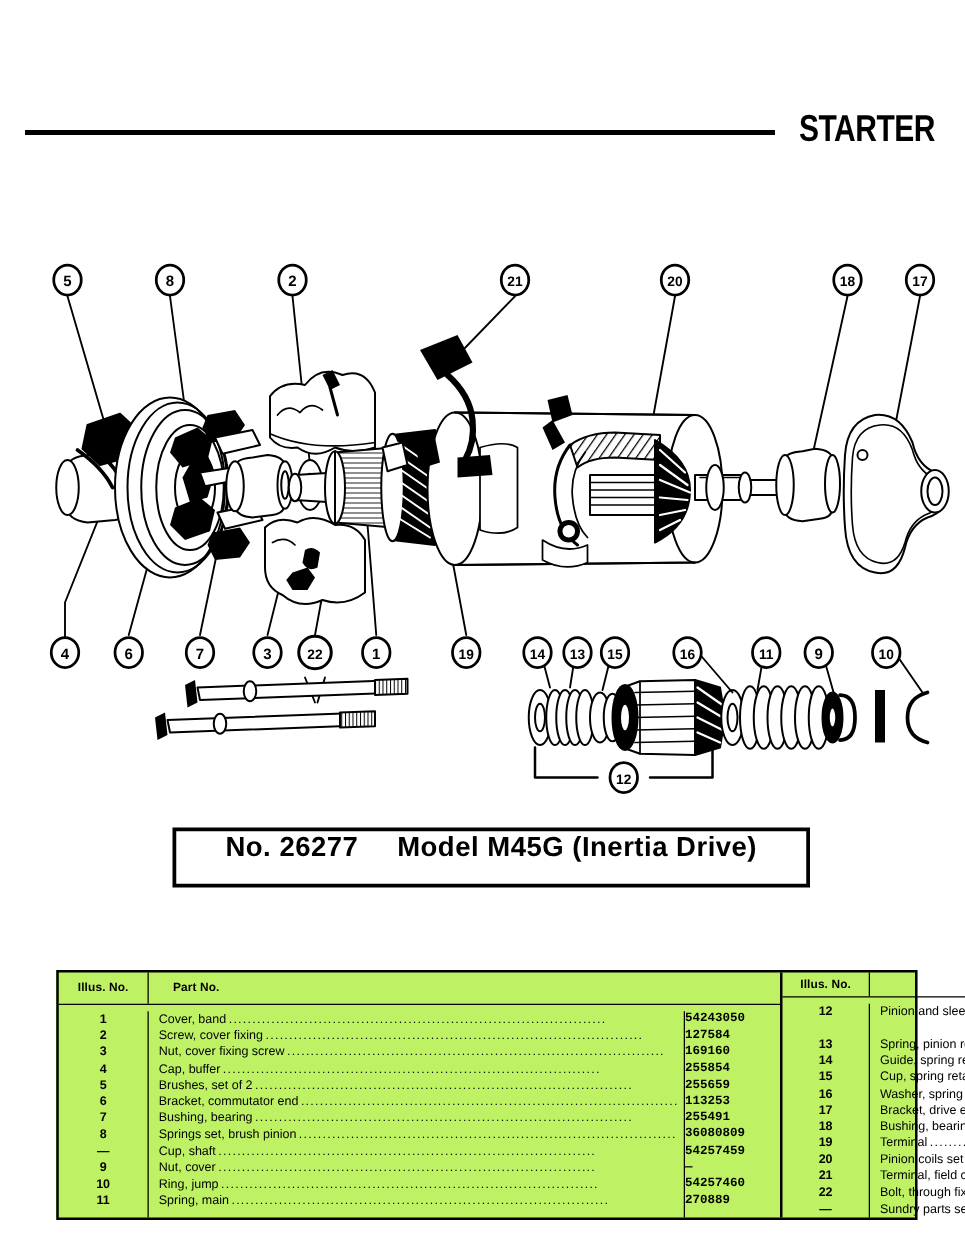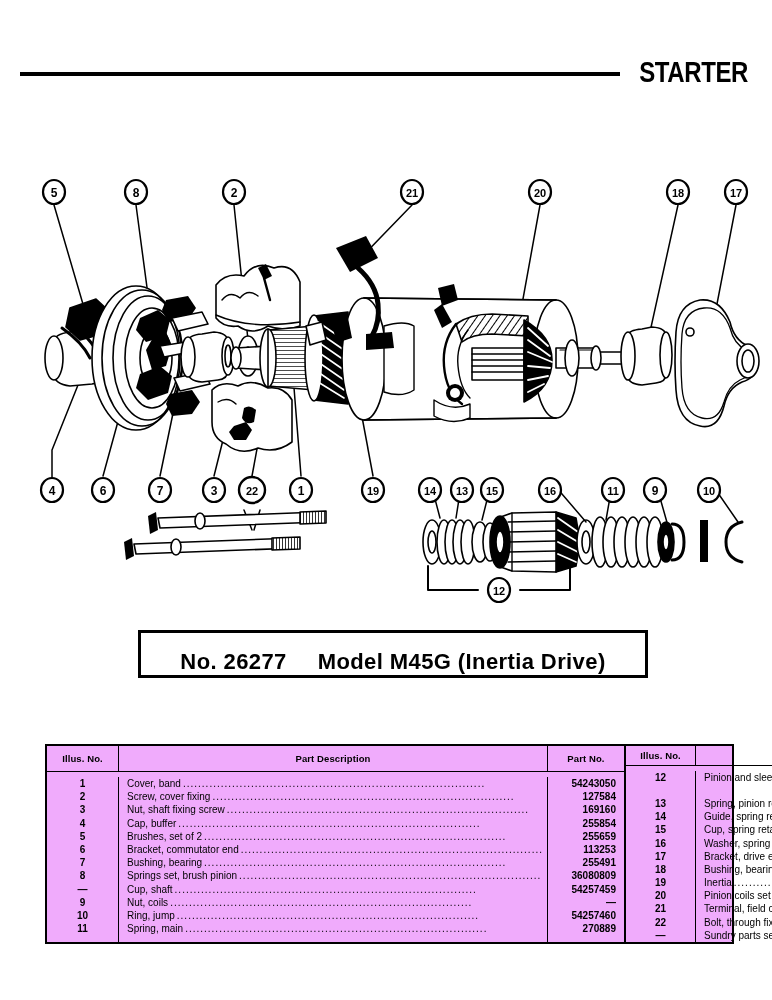--- a/index.html
+++ b/index.html
@@ -3,52 +3,52 @@
 <meta charset="utf-8">
 <title>Starter Parts Plate</title>
 <style>
   html,body{margin:0;padding:0;background:#fff;}
   body{
     width:772px;height:1000px;position:relative;overflow:hidden;
     font-family:"Liberation Sans","DejaVu Sans",sans-serif;
     color:#000;
     -webkit-font-smoothing:antialiased;
   }
-  .page{position:absolute;inset:0;}
+  .page{position:absolute;inset:0;margin-top:32px;}
 
   
   .hdr{position:absolute;left:0;top:52px;width:772px;height:46px;}
   .hdr-rule{position:absolute;left:20px;top:20px;width:600px;height:4px;background:#000;}
   .hdr-title{
     position:absolute;right:24px;top:0px;
     font-family:"Liberation Sans","DejaVu Sans",sans-serif;
     font-weight:700;font-size:30px;letter-spacing:-0.5px;
     transform:scaleX(0.80);transform-origin:100% 50%;
     line-height:40px;
   }
 
   
   .illus{position:absolute;left:0;top:150px;width:772px;height:460px;}
   .illus svg{display:block;}
 
   
   .titlebox{
     position:absolute;left:138px;top:630px;width:510px;height:48px;
     border:3px solid #000;box-sizing:border-box;background:#fff;
-    display:flex;align-items:flex-end;justify-content:center;
+    display:flex;align-items:flex-start;justify-content:center;
   }
   .titlebox .inner{
     font-weight:700;font-size:22px;letter-spacing:0.4px;white-space:nowrap;
   }
   .titlebox .sp{display:inline-block;width:18px;}
 
   
   .tables{
     position:absolute;left:45px;top:744px;width:689px;height:200px;
-    border:2px solid #000;box-sizing:border-box;display:flex;background:#f0abfc;
+    border:2px solid #000;box-sizing:border-box;display:flex;background:#bef264;
   }
   .thalf{flex:1 1 50%;display:flex;flex-direction:column;box-sizing:border-box;}
   .thalf.left{border-right:2px solid #000;}
   .thead{display:flex;height:26px;border-bottom:1.5px solid #000;box-sizing:border-box;}
   .thead div{
     display:flex;align-items:center;justify-content:center;
     font-size:9.5px;font-weight:700;letter-spacing:.1px;
     box-sizing:border-box;
   }
   .c-ill{width:72px;border-right:1px solid #000;}
@@ -57,21 +57,21 @@
   .thalf.right .c-ill{width:70px;}
 
   .tbody{flex:1;display:flex;padding-top:5px;box-sizing:border-box;}
   .col-ill{width:72px;border-right:1px solid #000;box-sizing:border-box;}
   .thalf.right .col-ill{width:70px;}
   .col-desc{flex:1;border-right:1px solid #000;box-sizing:border-box;}
   .col-pn{width:76px;box-sizing:border-box;}
 
   .row{height:13.2px;line-height:13.2px;font-size:10px;white-space:nowrap;overflow:hidden;}
   .col-ill .row{text-align:center;font-weight:700;}
-  .col-pn  .row{text-align:right;padding-right:8px;font-weight:700;}
+  .col-pn  .row{text-align:left;padding-right:8px;font-weight:700;font-family:Liberation Mono, monospace;}
   .col-desc .row{display:flex;align-items:baseline;padding-left:8px;padding-right:4px;}
   .col-desc .row .txt{flex:0 0 auto;}
   .col-desc .row .dots{
     flex:1 1 auto;overflow:hidden;white-space:nowrap;
     font-size:10px;letter-spacing:1px;margin-left:2px;
   }
   .ind1{padding-left:8px;}
   .ind2{padding-left:30px;}
 </style>
 </head>
@@ -486,21 +486,20 @@
       <span class="sp"></span>
       <span>Model M45G (Inertia Drive)</span>
     </div>
   </div>
 
   <div class="tables">
 
     <div class="thalf left">
       <div class="thead">
         <div class="c-ill">Illus. No.</div>
-        <div class="c-desc">Part Description</div>
         <div class="c-pn">Part No.</div>
       </div>
       <div class="tbody">
         <div class="col-ill" id="L-ill">
             <div class="row">1</div>
             <div class="row">2</div>
             <div class="row">3</div>
             <div class="row">4</div>
             <div class="row">5</div>
             <div class="row">6</div>
@@ -514,21 +513,21 @@
         <div class="col-desc" id="L-desc">
             <div class="row ind1">
               <span class="txt">Cover, band</span>
               <span class="dots">................................................................................</span>
             </div>
             <div class="row ind2">
               <span class="txt">Screw, cover fixing</span>
               <span class="dots">................................................................................</span>
             </div>
             <div class="row ind2">
-              <span class="txt">Nut, shaft fixing screw</span>
+              <span class="txt">Nut, cover fixing screw</span>
               <span class="dots">................................................................................</span>
             </div>
             <div class="row ind1">
               <span class="txt">Cap, buffer</span>
               <span class="dots">................................................................................</span>
             </div>
             <div class="row ind1">
               <span class="txt">Brushes, set of 2</span>
               <span class="dots">................................................................................</span>
             </div>
@@ -542,21 +541,21 @@
             </div>
             <div class="row ind2">
               <span class="txt">Springs set, brush pinion</span>
               <span class="dots">................................................................................</span>
             </div>
             <div class="row ind1">
               <span class="txt">Cup, shaft</span>
               <span class="dots">................................................................................</span>
             </div>
             <div class="row ind1">
-              <span class="txt">Nut, coils</span>
+              <span class="txt">Nut, cover</span>
               <span class="dots">................................................................................</span>
             </div>
             <div class="row ind1">
               <span class="txt">Ring, jump</span>
               <span class="dots">................................................................................</span>
             </div>
             <div class="row ind1">
               <span class="txt">Spring, main</span>
               <span class="dots">................................................................................</span>
             </div>
@@ -617,21 +616,21 @@
             <div class="row ind2">
               <span class="txt">Washer, spring</span>
             </div>
             <div class="row ind1">
               <span class="txt">Bracket, drive end</span>
             </div>
             <div class="row ind2">
               <span class="txt">Bushing, bearing</span>
             </div>
             <div class="row ind1">
-              <span class="txt">Inertia</span>
+              <span class="txt">Terminal</span>
               <span class="dots">................................................................................</span>
             </div>
             <div class="row ind1">
               <span class="txt">Pinion coils set</span>
               <span class="dots">................................................................................</span>
             </div>
             <div class="row ind2">
               <span class="txt">Terminal, field coils</span>
             </div>
             <div class="row ind1">

